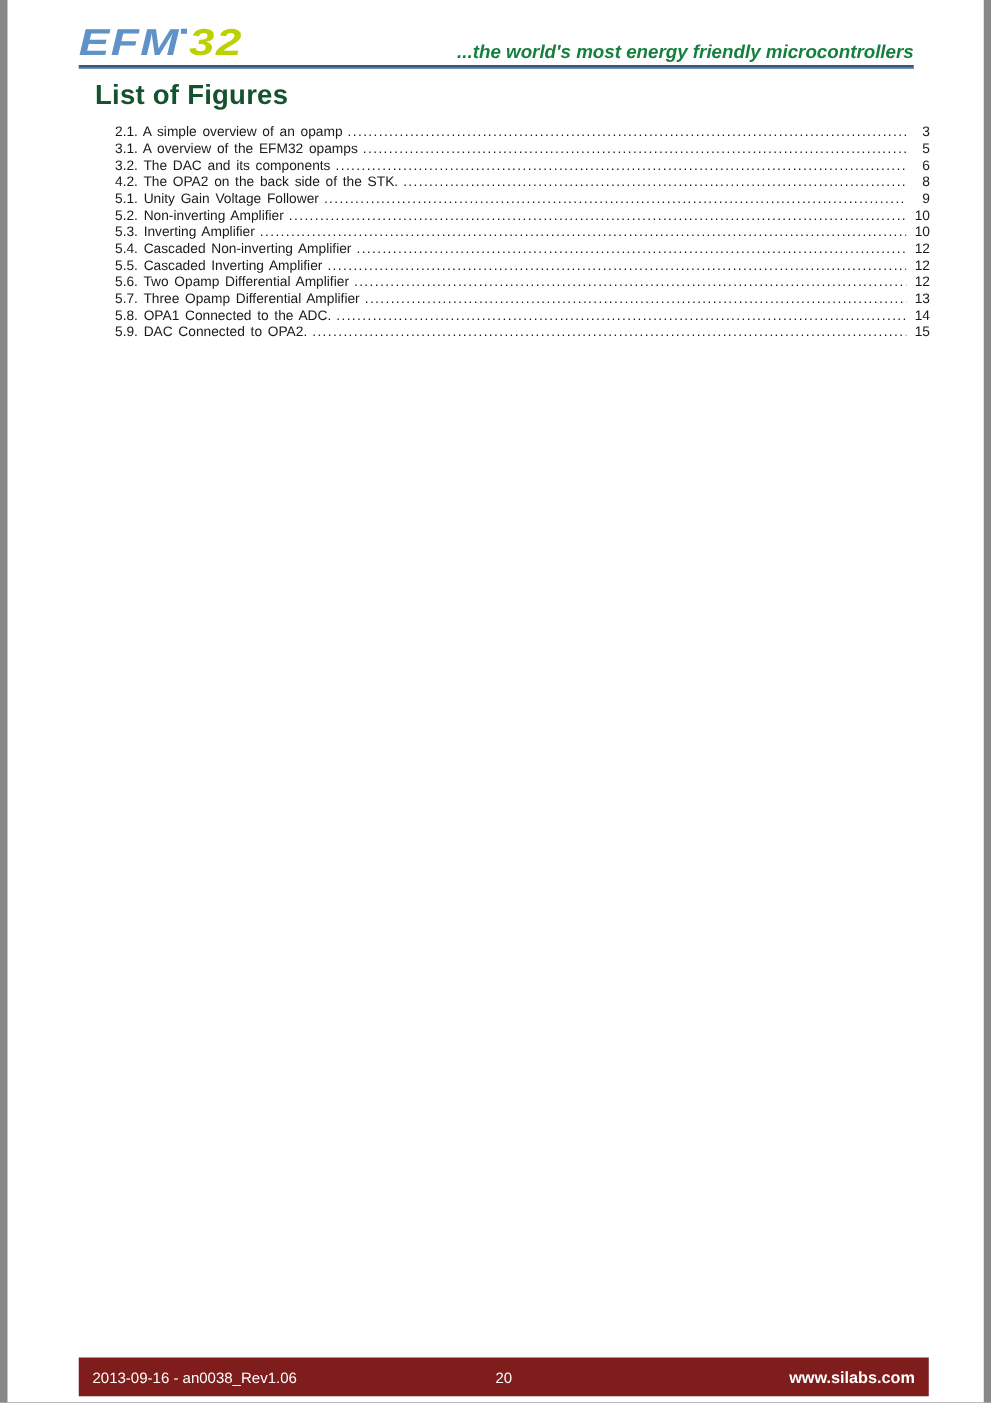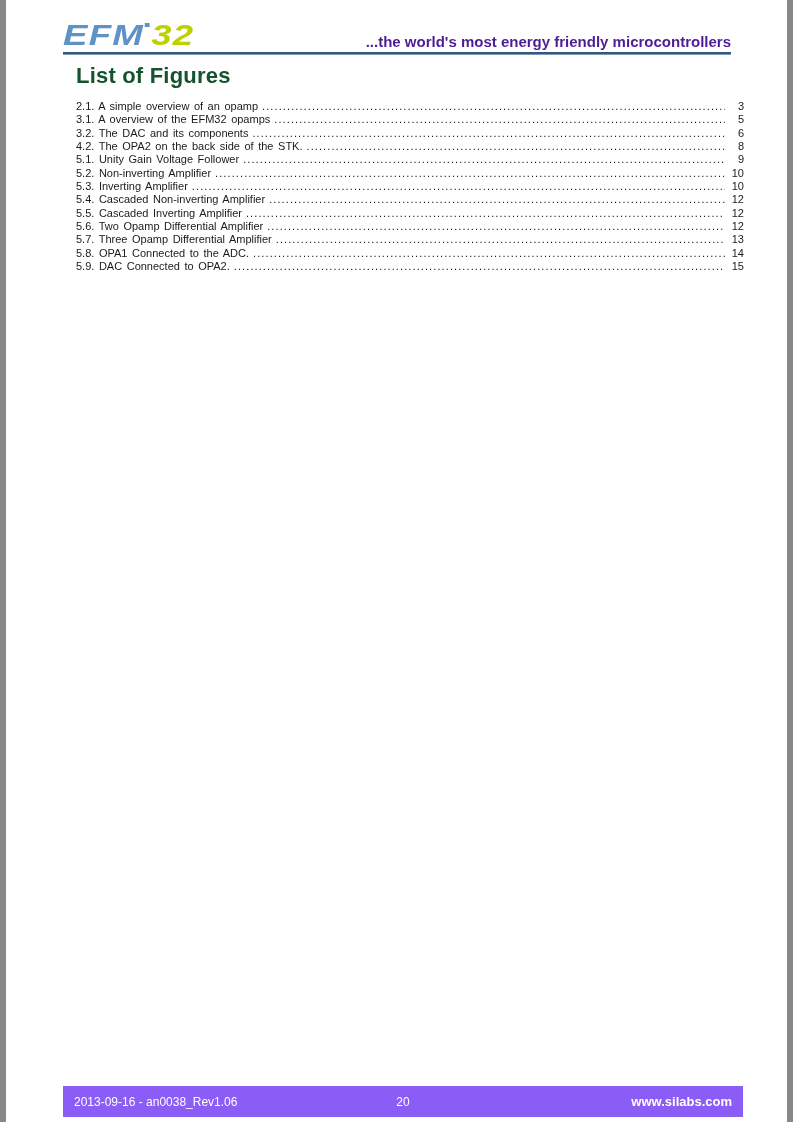--- a/index.html
+++ b/index.html
@@ -23,22 +23,22 @@
     white-space:nowrap;
   }
   .logo-efm{color:#5f92c6;}
   .logo-32{color:#bdd000;}
   .logo-dot{
     display:inline-block;width:4px;height:4px;background:#5f92c6;
     vertical-align:top;margin:3px 1px 0 1px;
   }
   .tagline{
     position:absolute;right:56px;top:33px;
-    font-size:15px;font-weight:bold;
-    color:#4c1d95;white-space:nowrap;
+    font-size:15px;font-weight:bold;font-style:italic;
+    color:#15803d;white-space:nowrap;
   }
   .header-rule{
     position:absolute;left:57px;right:56px;top:52px;
     height:2px;background:#35597c;
     border-bottom:1px solid #7d9cb6;
   }
 
   
   .page-title{
     position:absolute;left:70px;top:63px;margin:0;
@@ -49,36 +49,36 @@
   
   .figure-list{
     position:absolute;left:70px;top:100px;width:668px;
     font-size:11px;line-height:13.35px;
   }
   .figure-row{
     display:flex;align-items:baseline;
     white-space:nowrap;
     word-spacing:1.5px;
   }
-  .figure-label{flex:0 0 auto;}
+  .figure-label{flex:0 0 auto;margin-left:16px;}
   .figure-leader{
     flex:1 1 auto;overflow:hidden;
     margin:0 5px 0 4px;
     white-space:nowrap;
   }
   .figure-leader::after{
     content:"....................................................................................................................................................................................";
     letter-spacing:1.1px;
   }
   .figure-page{flex:0 0 auto;min-width:14px;text-align:right;}
 
   
   .footer-bar{
     position:absolute;left:57px;top:1086px;width:680px;height:31px;
-    background:#8b5cf6;color:#ffffff;
+    background:#7f1d1d;color:#ffffff;
     display:flex;align-items:center;
     font-size:12px;
   }
   .footer-doc{position:absolute;left:11px;}
   .footer-page{position:absolute;left:0;right:0;text-align:center;}
   .footer-site{position:absolute;right:11px;font-weight:bold;font-size:13px;}
 </style>
 </head>
 <body>
 

